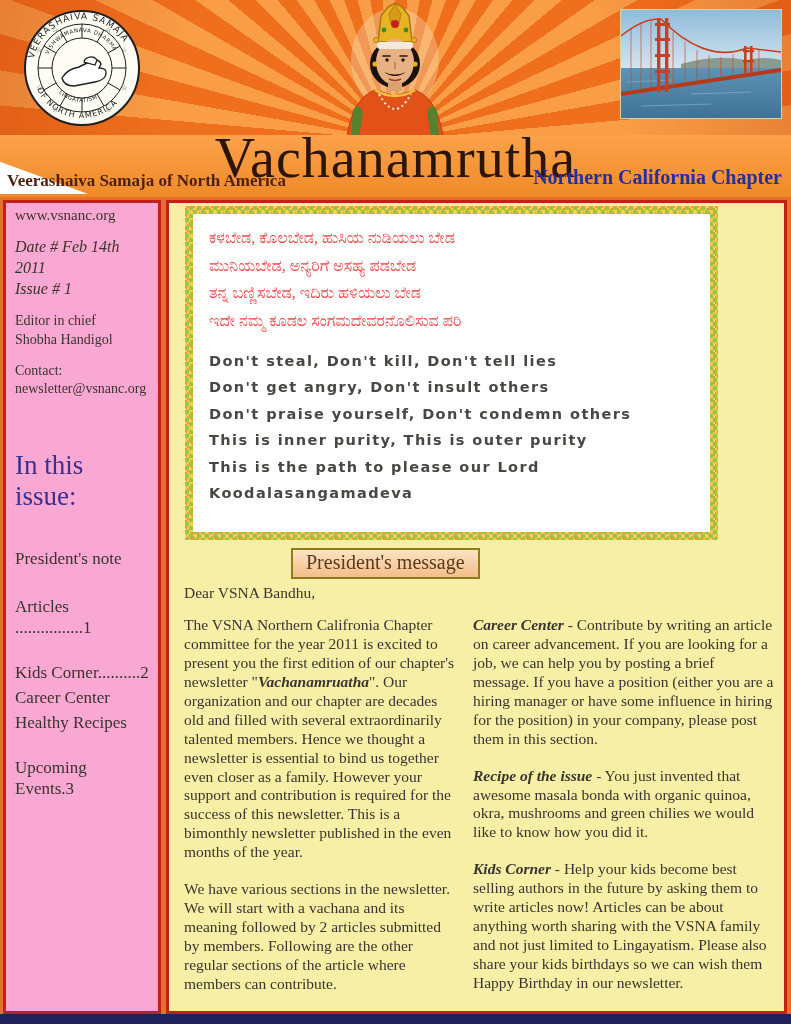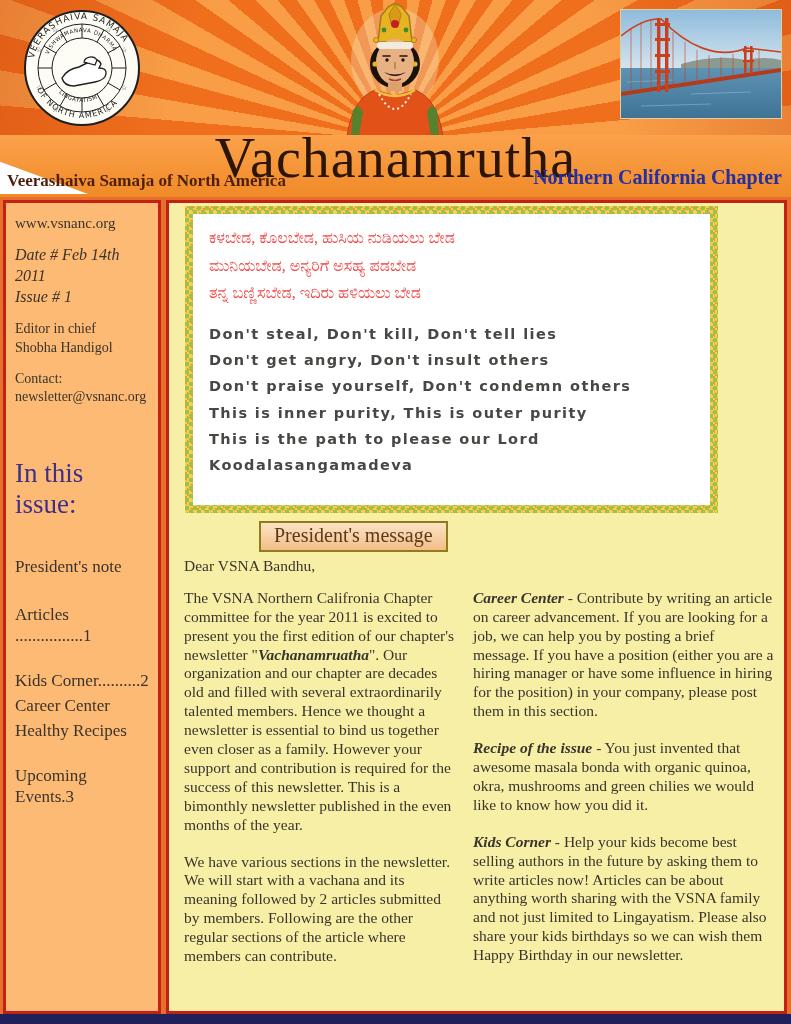--- a/index.html
+++ b/index.html
@@ -42,22 +42,22 @@
     font-weight:bold; font-size:20px; color:#2430A0;
   }
   .logo { position:absolute; left:22px; top:8px; width:120px; height:120px; z-index:2; }
   .deity { position:absolute; left:329px; top:0; width:132px; height:136px; z-index:2; }
   .bridge { position:absolute; right:10px; top:10px; width:160px; height:108px; z-index:2;
             outline:1px solid #d9cfa8; }
 
   
   .sidebar {
     position:absolute; left:3px; top:200px; width:158px; height:814px;
-    background:#fdba74; border:3px solid #C32017;
-    padding:12px 9px; color:#3A332B;
+    background:#f9a8d4; border:3px solid #C32017;
+    padding:4px 9px; color:#3A332B;
   }
   .sb-site { font-size:15px; margin-bottom:13px; }
   .sb-date { font-style:italic; font-size:16px; line-height:1.3; margin-bottom:13px; color:#3B3328; }
   .sb-block { font-size:14px; line-height:1.3; margin-bottom:13px; }
   .sb-contact { font-size:14px; line-height:1.3; }
   .sb-issue-head { margin-top:52px; font-size:27px; color:#3D2F8A; }
   .toc { list-style:none; margin-top:36px; font-size:17px; color:#3A332B; }
   .toc li { line-height:21px; }
   .toc li:nth-child(1) { margin-bottom:27px; }
   .toc li:nth-child(2) { margin-bottom:24px; }
@@ -83,21 +83,21 @@
     background-position:0 0, 4px 4px, 2px 2px;
   }
   .vachana-inner { background:#FFFFFF; padding:10px 14px 26px 16px; min-height:222px; }
   .kn-line { font-size:16px; color:#ef4444; line-height:1.72; }
   .en-line {
     font-family:"DejaVu Sans", sans-serif; font-weight:bold;
     font-size:14.5px; color:#474743; letter-spacing:1.4px; line-height:1.82;
   }
   .en-block { margin-top:14px; }
 
-  .pm-head-row { margin:8px 0 0 80px; }
+  .pm-head-row { margin:8px 0 0 112px; }
   .pm-heading {
     display:inline-block; padding:1px 13px 3px;
     background:linear-gradient(180deg,#FCE3C4,#F3BE88);
     border:2px solid #8F7C1C; font-size:20px; color:#5A3A1A;
   }
   .salutation { margin:5px 0 0 5px; font-size:15.5px; }
 
   .columns { display:flex; gap:13px; margin:14px 0 0 5px; }
   .col-left  { width:276px; flex:0 0 276px; }
   .col-right { flex:1; }
@@ -287,20 +287,21 @@
 
   </div>
 
   <div class="content">
 
     <div class="vachana-box">
       <div class="vachana-inner">
         <div class="kn-line">ಕಳಬೇಡ, ಕೊಲಬೇಡ, ಹುಸಿಯ ನುಡಿಯಲು ಬೇಡ</div>
         <div class="kn-line">ಮುನಿಯಬೇಡ, ಅನ್ಯರಿಗೆ ಅಸಹ್ಯ ಪಡಬೇಡ</div>
         <div class="kn-line">ತನ್ನ ಬಣ್ಣಿಸಬೇಡ, ಇದಿರು ಹಳಿಯಲು ಬೇಡ</div>
+        <div class="kn-line">ಇದೇ ನಮ್ಮ ಕೂಡಲ ಸಂಗಮದೇವರನೊಲಿಸುವ ಪರಿ</div>
         <div class="en-block">
           <div class="en-line">Don't steal, Don't kill, Don't tell lies</div>
           <div class="en-line">Don't get angry, Don't insult others</div>
           <div class="en-line">Don't praise yourself, Don't condemn others</div>
           <div class="en-line">This is inner purity, This is outer purity</div>
           <div class="en-line">This is the path to please our Lord Koodalasangamadeva</div>
         </div>
       </div>
     </div>
 

